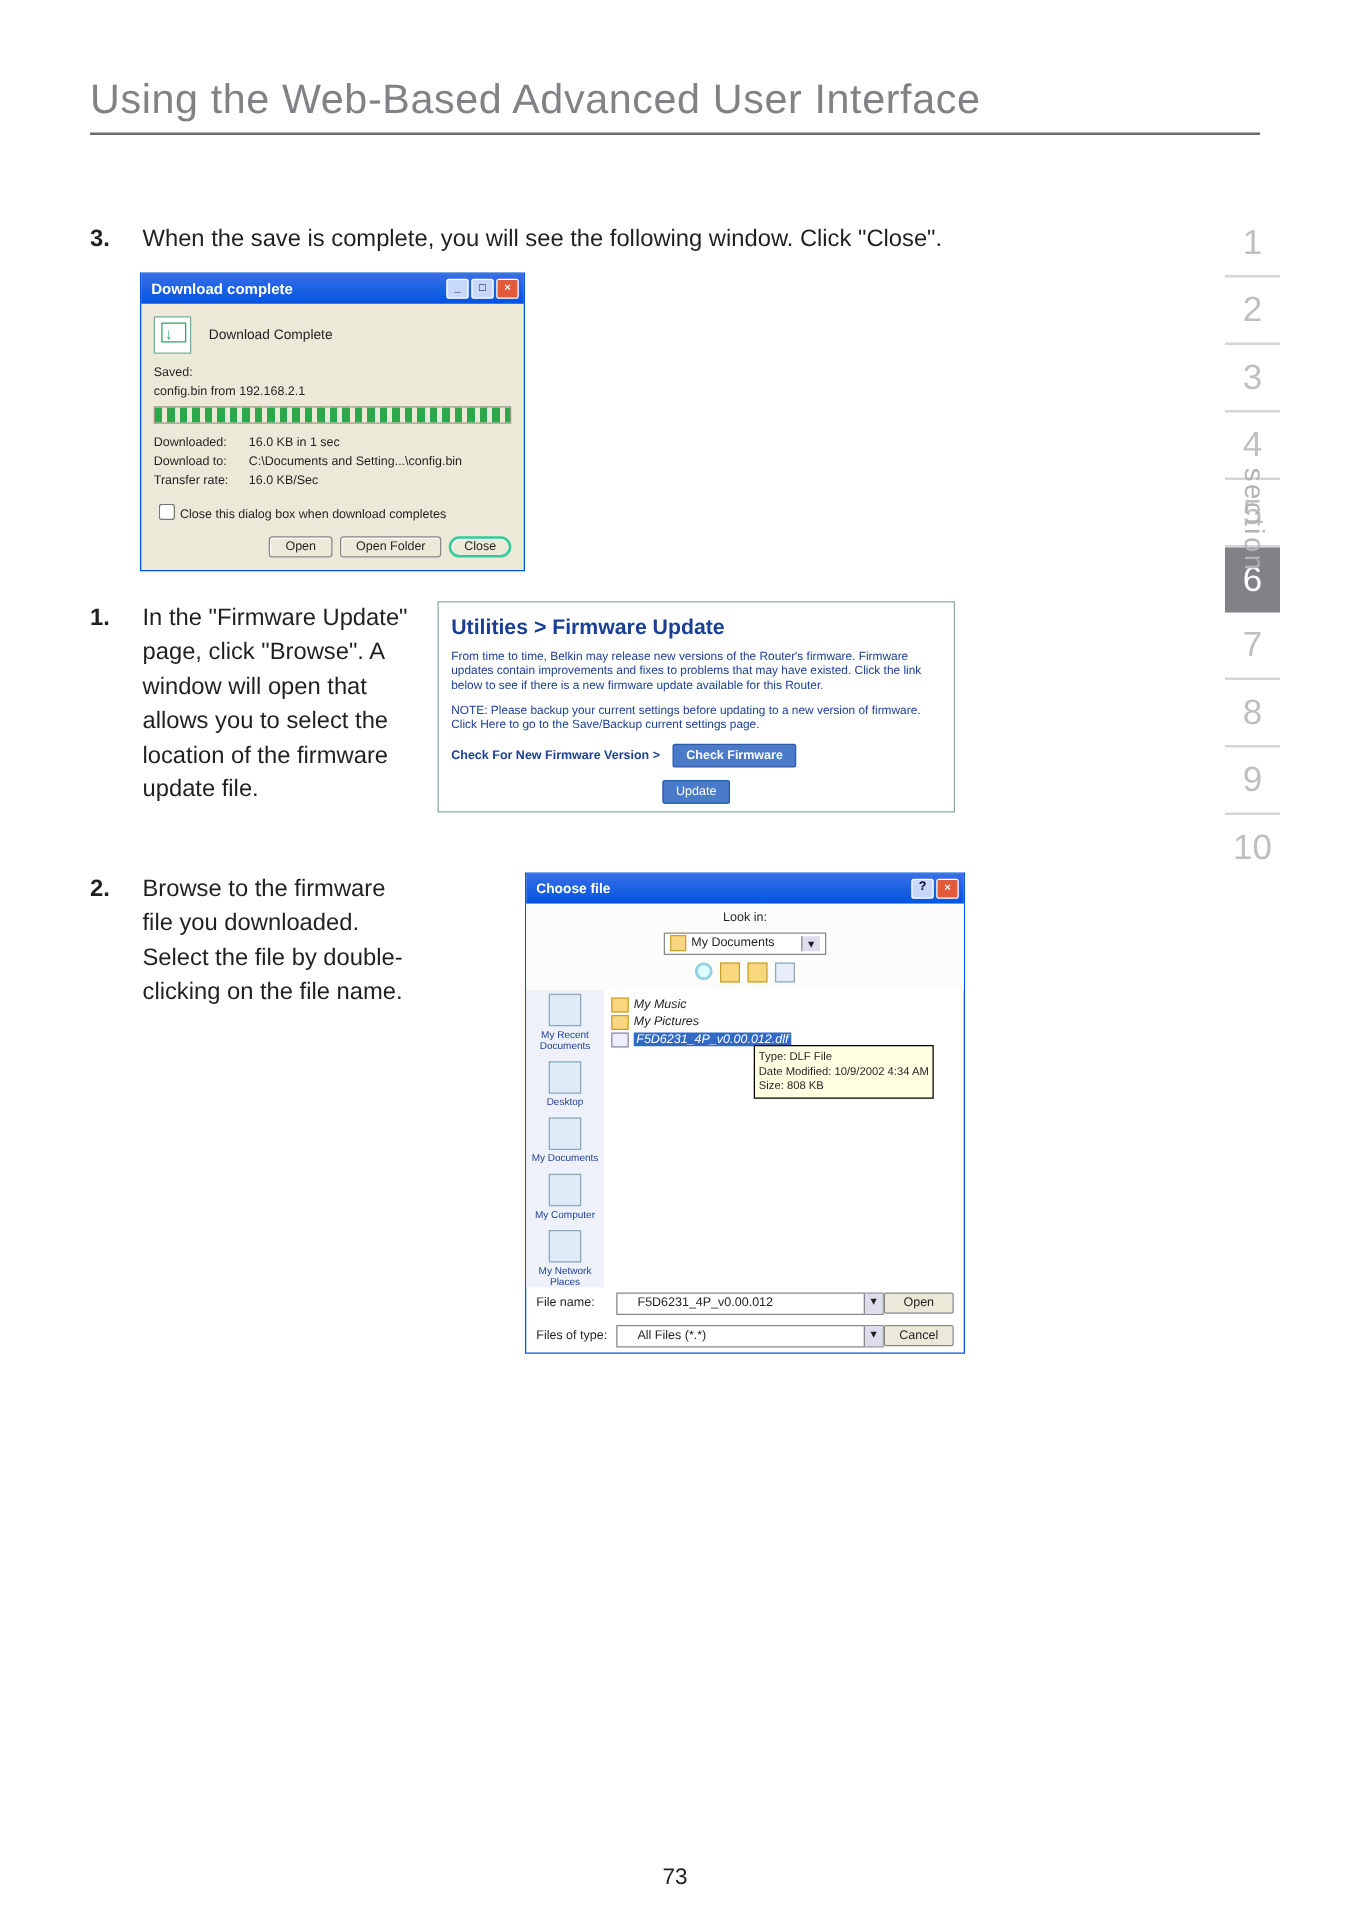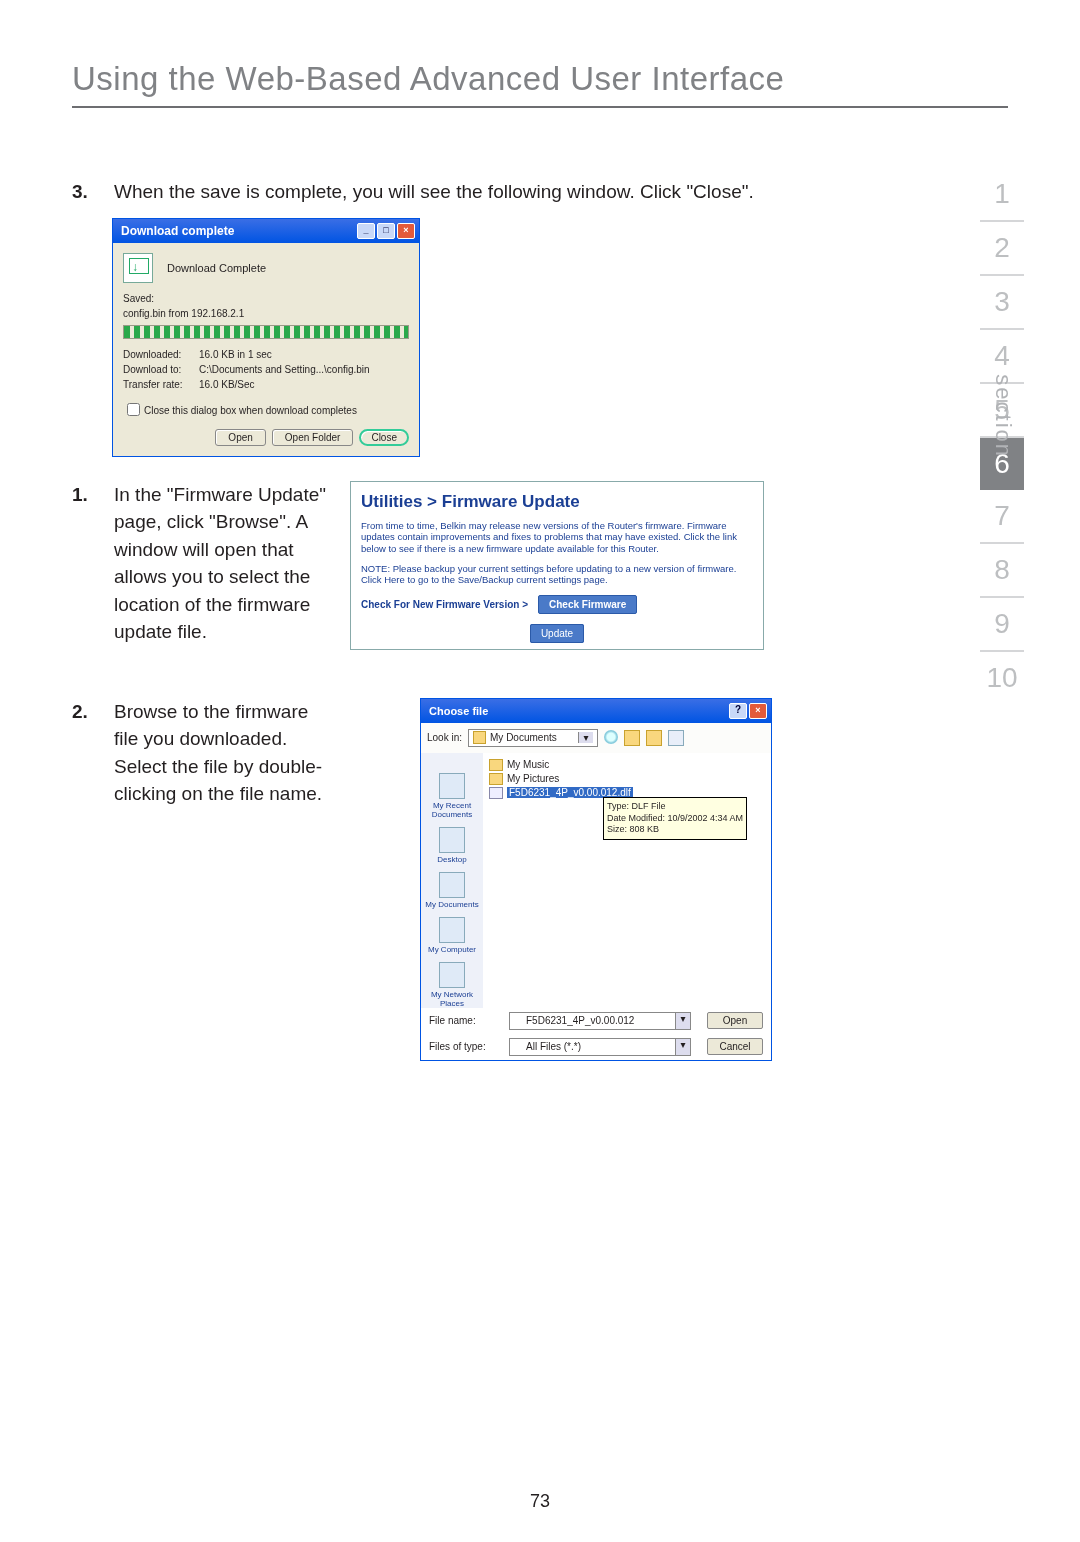--- a/index.html
+++ b/index.html
@@ -171,45 +171,45 @@
   
   .choose {
     width:350px;
     border:1px solid #0054e3;
     font-size:9px;
     background:#fff;
     margin-left:auto;
   }
   .choose .titlebar{font-size:11px;}
   .help{width:16px;height:14px;background:#c8d8f8;border:1px solid #fff;border-radius:2px;text-align:center;font-size:10px;color:#003;margin-right:2px;}
-  .toolbar{display:flex;align-items:center;gap:6px;padding:6px;background:#fcfcfa;}
+  .toolbar{display:flex;align-items:center;gap:6px;padding:6px;background:#fcfcfa;flex-direction:column;}
   .lk{font-size:10px;}
   .combo{border:1px solid #888;background:#fff;height:16px;font-size:10px;padding:0 4px;display:flex;align-items:center;gap:4px;}
   .combo .fold{width:11px;height:11px;background:#f9d77e;border:1px solid #c9a22e;}
   .combo .dd{margin-left:auto;width:14px;text-align:center;background:#dde;border-left:1px solid #888;}
   .tbicons{display:flex;gap:6px;}
   .tbicons span{width:14px;height:14px;display:inline-block;}
   .ic-back{background:radial-gradient(circle,#dff 40%,#8cd 60%);border-radius:50%;}
   .ic-up{background:#f9d77e;border:1px solid #c9a22e;}
   .ic-new{background:#f9d77e;border:1px solid #c9a22e;position:relative;}
   .ic-view{background:#e8eef9;border:1px solid #8ab;}
   .choosebody{display:flex;min-height:200px;}
-  .places{width:62px;background:#eef1f9;display:flex;flex-direction:column;align-items:center;padding-top:20px;gap:8px;font-size:8px;color:#1b3f94;text-align:center;}
+  .places{width:62px;background:#eef1f9;display:flex;flex-direction:column;align-items:center;padding-top:3px;gap:8px;font-size:8px;color:#1b3f94;text-align:center;}
   .place{display:flex;flex-direction:column;align-items:center;gap:2px;}
   .pic{width:24px;height:24px;border:1px solid #8ab;background:#dfeaf7;}
   .filearea{flex:1;padding:6px;position:relative;}
-  .frow{display:flex;align-items:center;gap:4px;font-size:10px;margin-bottom:2px;}
+  .frow{display:flex;align-items:center;gap:4px;font-size:10px;margin-bottom:2px;font-style:italic;}
   .foldic{width:12px;height:10px;background:#f9d77e;border:1px solid #c9a22e;}
   .selrow{background:#316ac5;color:#fff;display:inline-flex;padding:0 2px;}
   .tooltip{
     position:absolute;left:120px;top:44px;
     background:#ffffe1;border:1px solid #000;padding:3px 3px;font-size:9px;
     line-height:1.3;
   }
-  .bottomrow{display:flex;align-items:center;gap:16px;padding:4px 8px;font-size:10px;}
+  .bottomrow{display:flex;align-items:center;gap:0;padding:4px 8px;font-size:10px;}
   .bottomrow .lbl{width:64px;}
   .bottomrow .field{flex:1;border:1px solid #888;height:16px;display:flex;align-items:center;padding:0 16px;position:relative;}
   .bottomrow .field .dd{position:absolute;right:0;top:0;bottom:0;width:14px;background:#dde;border-left:1px solid #888;text-align:center;}
   .openbtn{width:54px;text-align:center;font-size:10px;padding:2px 0;background:#ece9d8;border:1px solid #888;border-radius:2px;}
 
   .step-flex { display:flex; gap:20px; align-items:flex-start; }
   .step-flex .stepcol { width:258px; }
 
   .pagenum {
     position:absolute;bottom:30px;left:0;right:0;text-align:center;font-size:18px;

